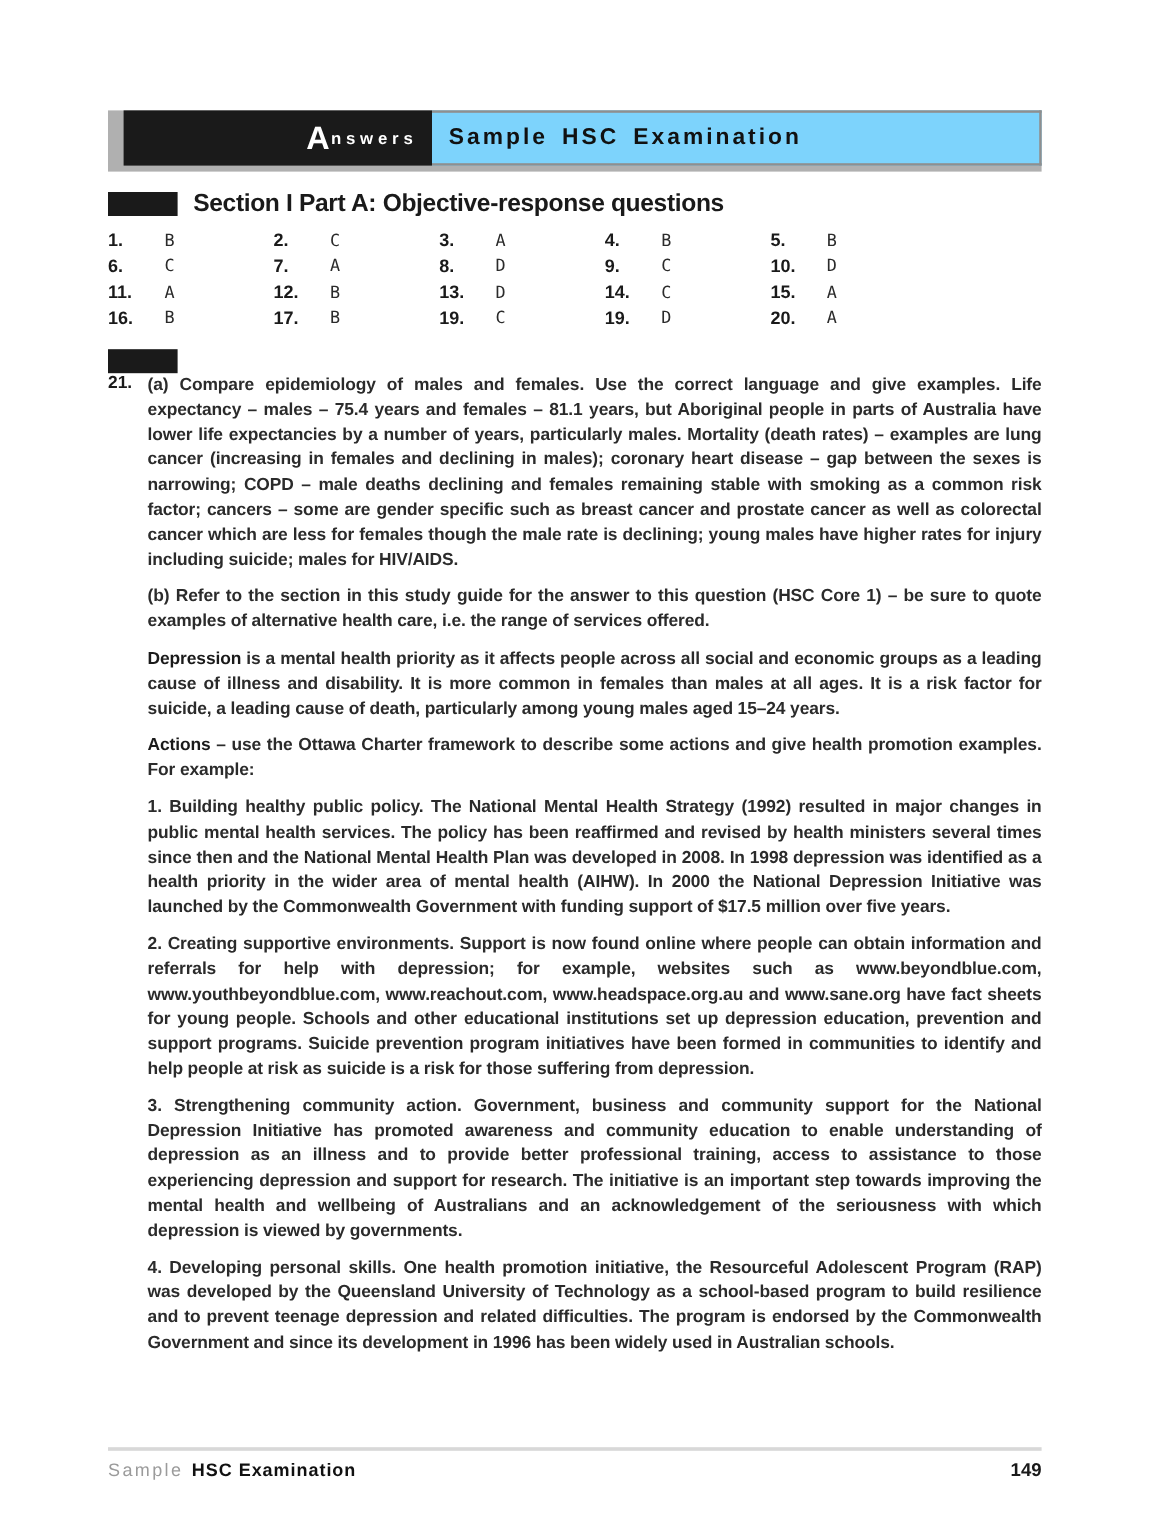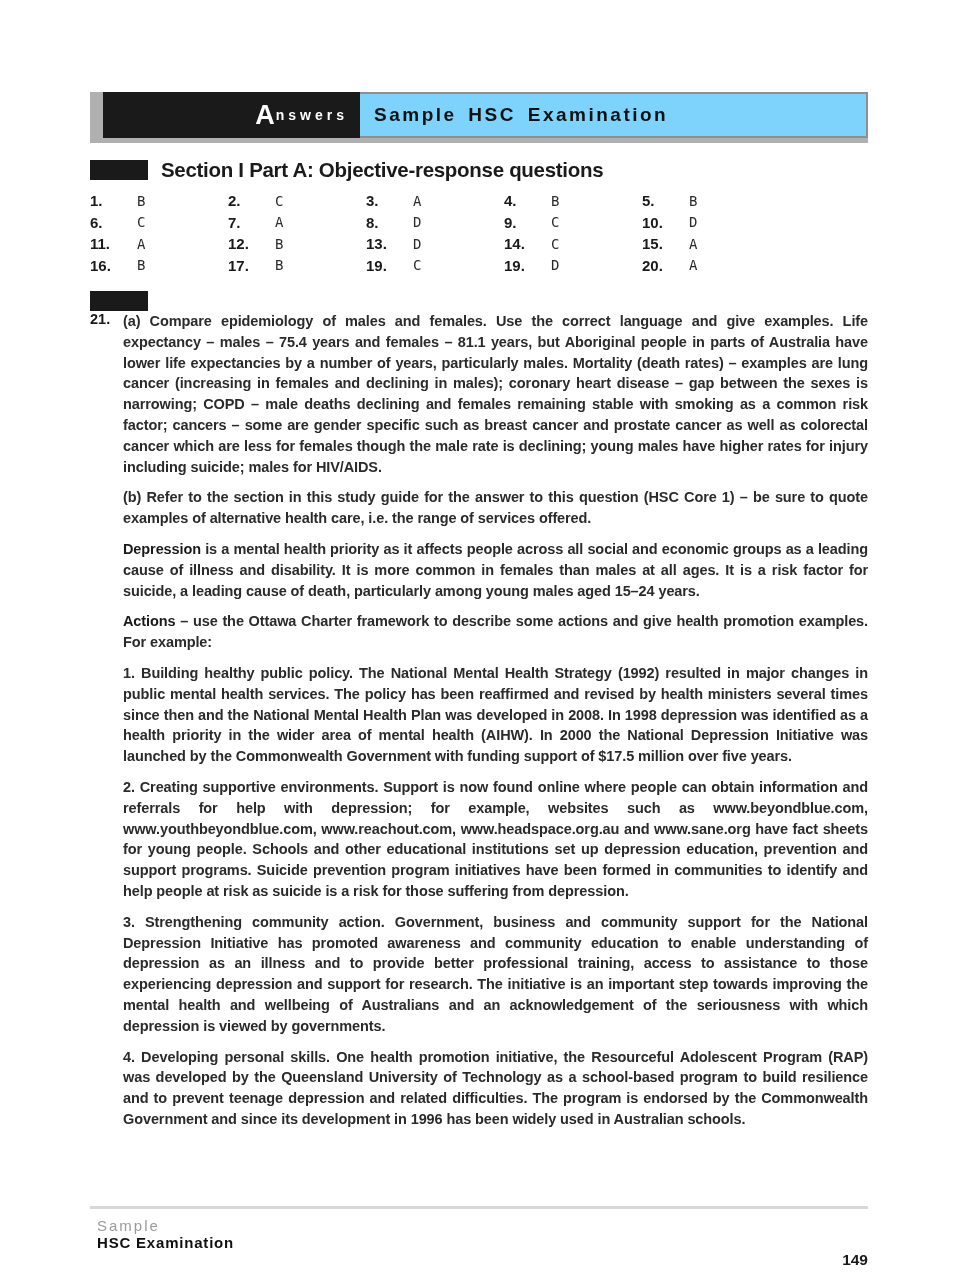--- a/index.html
+++ b/index.html
@@ -78,21 +78,21 @@
     letter-spacing: -0.1px;
     margin-bottom: 10px;
     color: #2b2b2b;
     font-weight: bold;
   }
   .para strong { color: #1a1a1a; }
 
   
   .footer { position: absolute; left: 90px; width: 778px; top: 1206px; }
   .footer-rule { height: 3px; background: #d8d8d8; margin-bottom: 8px; }
-  .footer-row { display: flex; align-items: baseline; font-size: 15px; flex-direction: column; }
+  .footer-row { display: flex; align-items: baseline; font-size: 15px; }
   .footer-light { color: #9b9b9b; letter-spacing: 2px; }
   .footer-bold { color: #111; font-weight: bold; letter-spacing: 0.8px; margin-left: 7px; }
   .footer-page { margin-left: auto; font-weight: 600; color: #1a1a1a; font-size: 15.5px; }
 </style>
 </head>
 <body>
 
 <div class="content">
 
   <div class="header-plate">

